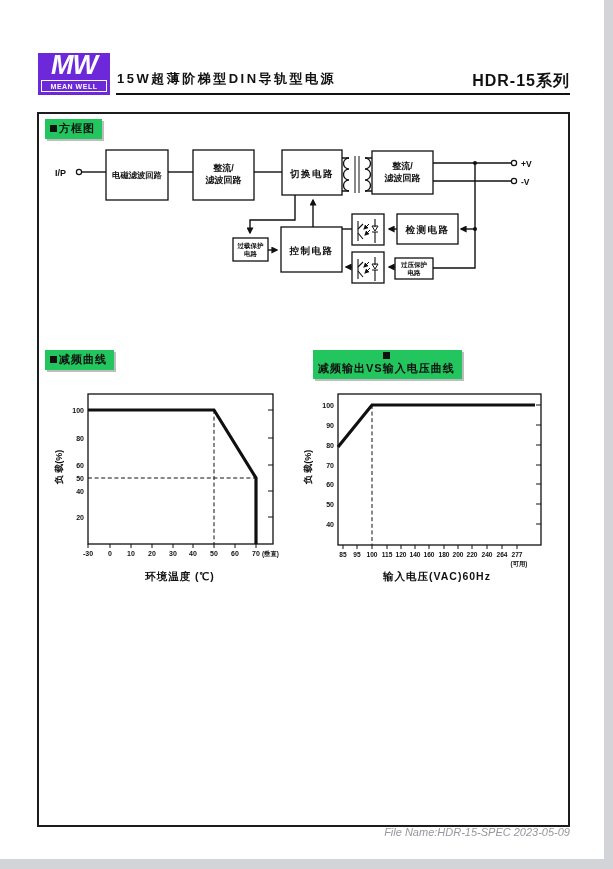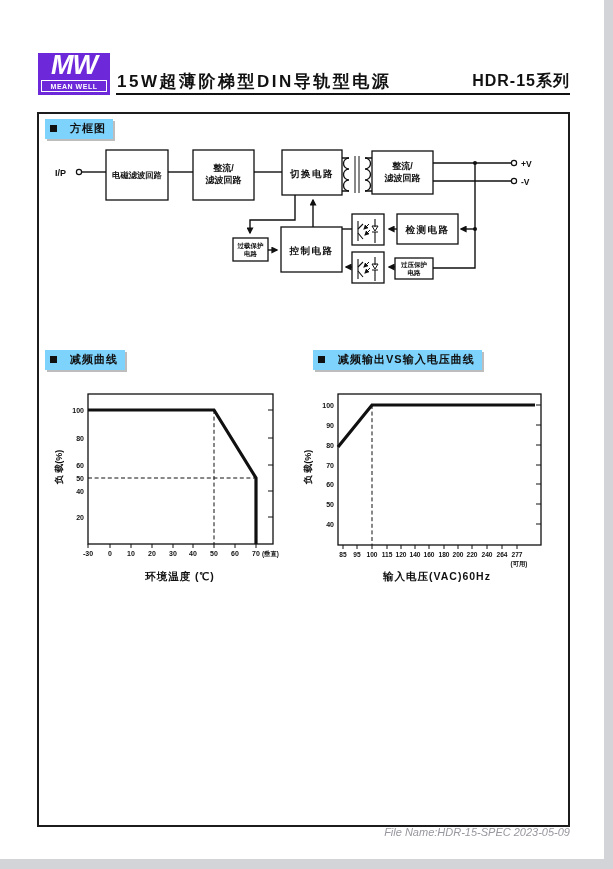--- a/index.html
+++ b/index.html
@@ -8,32 +8,32 @@
   .edge-right{position:absolute;top:0;right:0;width:9px;height:869px;background:#d2d4d8;}
   .edge-bottom{position:absolute;left:0;bottom:0;width:613px;height:10px;background:#d2d4d8;}
 
   
   .logo{position:absolute;left:38px;top:53px;width:72px;height:42px;background:#6d28d9;}
   .logo-mw{position:absolute;top:-3px;left:0;width:72px;text-align:center;
            font-size:27px;font-weight:bold;font-style:italic;color:#fff;letter-spacing:-1px;}
   .logo-brand{position:absolute;left:3px;right:3px;bottom:3px;height:10px;border:1px solid #fff;
               display:flex;align-items:center;justify-content:center;
               font-size:7px;font-weight:bold;color:#fff;letter-spacing:.5px;white-space:nowrap;}
-  .doc-title{position:absolute;left:117px;top:70px;font-size:17px;font-weight:bold;
+  .doc-title{position:absolute;left:117px;top:70px;font-size:13px;font-weight:bold;
              letter-spacing:2.5px;white-space:nowrap;}
   .doc-series{position:absolute;top:71px;right:43px;font-size:16px;font-weight:bold;letter-spacing:1px;margin-left:33px;}
   .title-rule{position:absolute;left:116px;top:93px;width:454px;height:2px;background:#111;}
 
   .main-box{position:absolute;left:37px;top:112px;width:529px;height:711px;border:2px solid #1c1c1c;background:#fff;}
 
-  .sec{position:absolute;display:inline-flex;align-items:center;gap:13px;background:#7dd3fc;
+  .sec{position:absolute;display:inline-flex;align-items:center;gap:2px;background:#22c55e;
        padding:2px 7px 3px 5px;box-shadow:2px 2px 0 #bdbdbd;font-size:11px;font-weight:bold;
        letter-spacing:1px;white-space:nowrap;}
   .sec .sq{width:7px;height:7px;background:#111;display:inline-block;}
-  .sec1{left:45px;top:119px;} .sec2{left:45px;top:350px;justify-content:center;} .sec3{left:313px;top:350px;}
+  .sec1{left:45px;top:119px;} .sec2{left:45px;top:350px;justify-content:center;} .sec3{left:313px;top:350px;flex-direction:column;}
 
   svg text{font-family:"Liberation Sans",sans-serif;fill:#101010;}
   .bt{font-weight:bold;} 
   .overlay{position:absolute;left:0;top:0;}
 
   .footer-note{position:absolute;right:43px;top:826px;font-size:11px;font-style:italic;color:#97979f;}
 </style>
 </head>
 <body>
 

